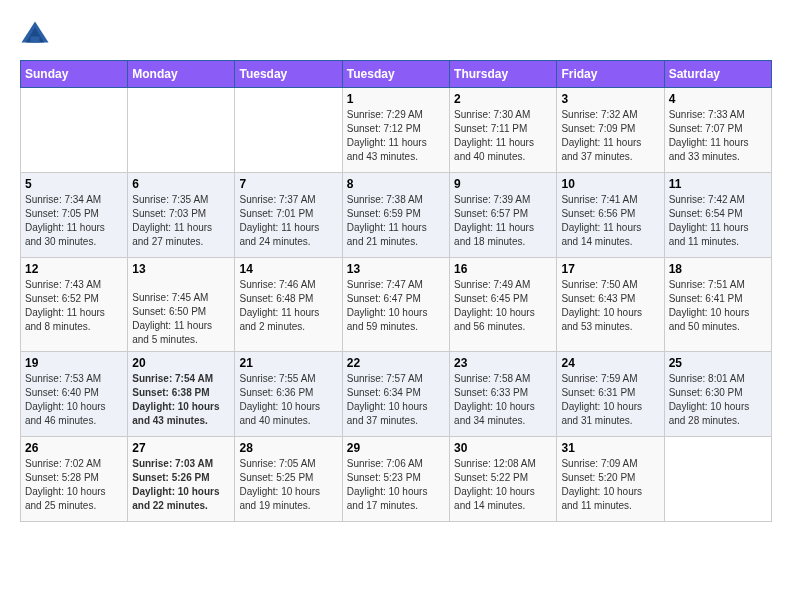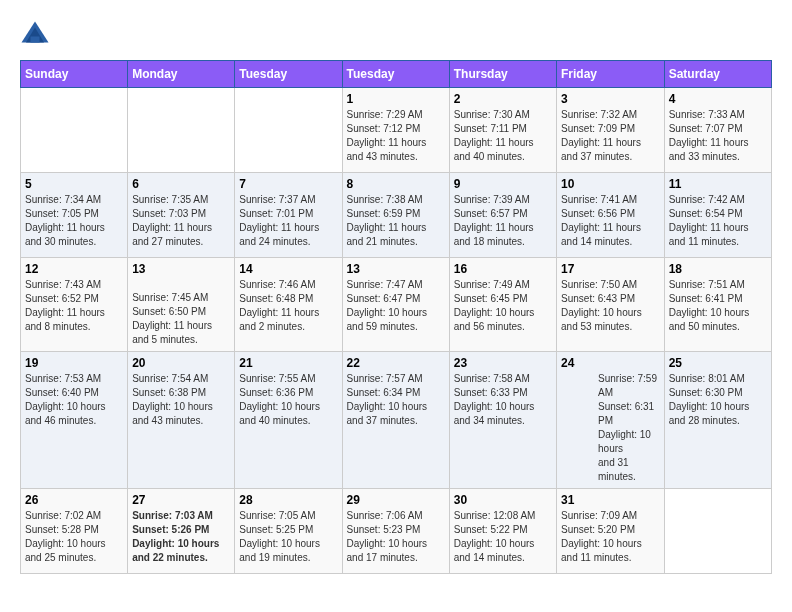--- a/index.html
+++ b/index.html
@@ -262,21 +262,21 @@
       <tr>
         <td>
           <span class="day-number">19</span>
           <div class="day-info" style="white-space: pre-line;">Sunrise: 7:53 AM
 Sunset: 6:40 PM
 Daylight: 10 hours
 and 46 minutes.</div>
         </td>
         <td>
           <span class="day-number">20</span>
-          <div class="day-info" style="white-space: pre-line;">Sunrise: 7:54 AM
+          <div class="day-info" style="white-space: pre-line; font-weight: bold;">Sunrise: 7:54 AM
 Sunset: 6:38 PM
 Daylight: 10 hours
 and 43 minutes.</div>
         </td>
         <td>
           <span class="day-number">21</span>
           <div class="day-info" style="white-space: pre-line;">Sunrise: 7:55 AM
 Sunset: 6:36 PM
 Daylight: 10 hours
 and 40 minutes.</div>
@@ -290,21 +290,21 @@
         </td>
         <td>
           <span class="day-number">23</span>
           <div class="day-info" style="white-space: pre-line;">Sunrise: 7:58 AM
 Sunset: 6:33 PM
 Daylight: 10 hours
 and 34 minutes.</div>
         </td>
         <td>
           <span class="day-number">24</span>
-          <div class="day-info" style="white-space: pre-line; margin-left: 37px;">Sunrise: 7:59 AM
+          <div class="day-info" style="white-space: pre-line;">Sunrise: 7:59 AM
 Sunset: 6:31 PM
 Daylight: 10 hours
 and 31 minutes.</div>
         </td>
         <td>
           <span class="day-number">25</span>
           <div class="day-info" style="white-space: pre-line;">Sunrise: 8:01 AM
 Sunset: 6:30 PM
 Daylight: 10 hours
 and 28 minutes.</div>

